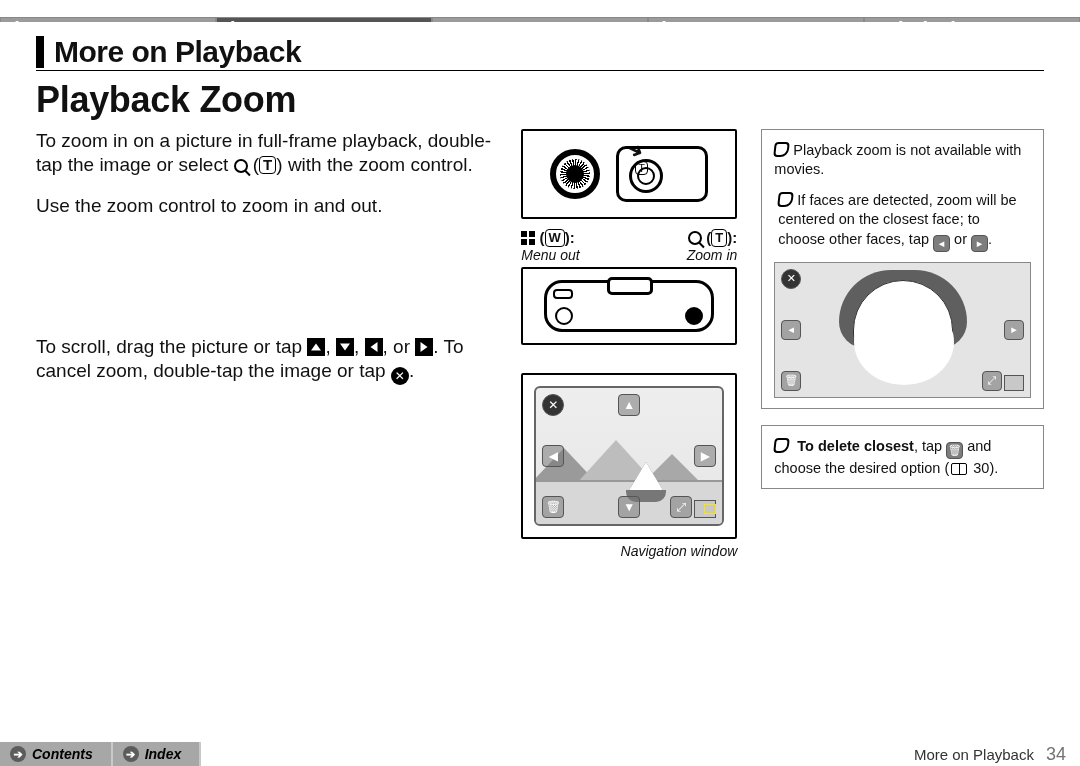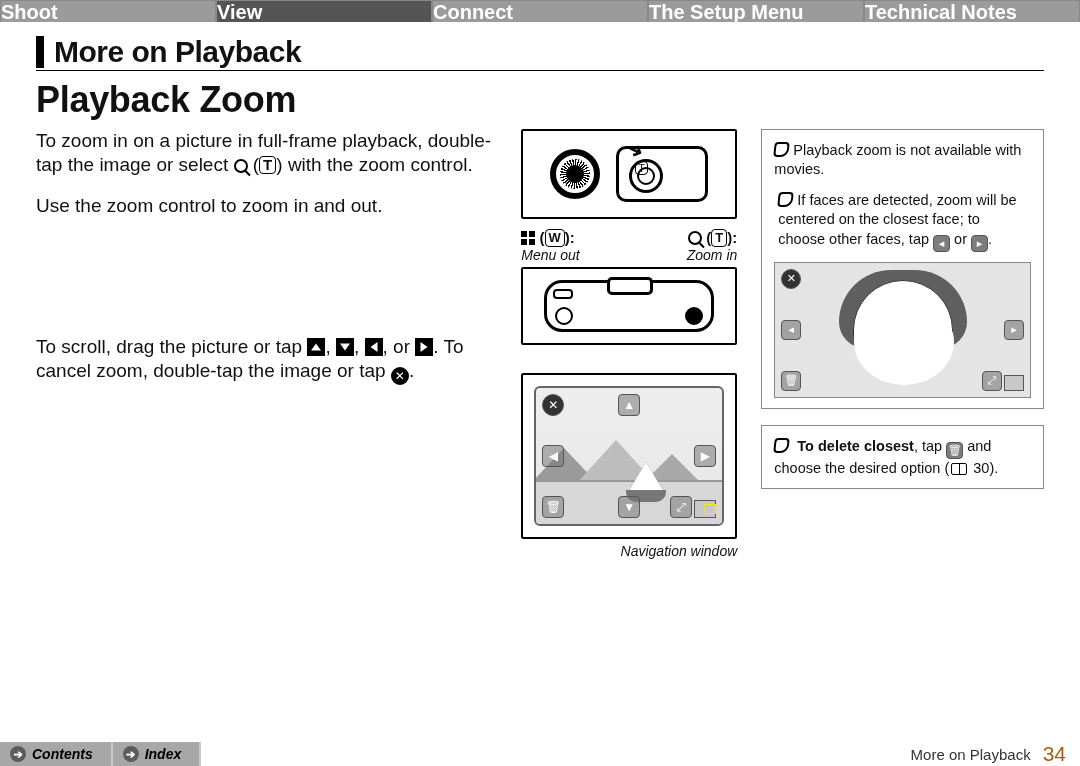--- a/index.html
+++ b/index.html
@@ -24,20 +24,21 @@
     flex: 1;
     border: 1px solid #888;
     border-bottom: none;
     background: var(--tab-inactive);
     color: #fff;
     font-weight: 700;
     font-size: 20px;
     text-align: left;
     line-height: 22px;
     font-style: normal;
+    margin-top: 17px;
   }
   .tab.active { background: var(--tab-active); }
 
   .page { padding: 0 36px; }
 
   .h1 {
     font-size: 30px; font-weight: 800; letter-spacing: -0.5px;
     border-left: 8px solid #000; padding-left: 10px; margin: 14px 0 0;
     line-height: 1.05;
   }
@@ -136,21 +137,21 @@
     linear-gradient(#000,#000) 0 8px/6px 6px no-repeat,
     linear-gradient(#000,#000) 8px 8px/6px 6px no-repeat; }
   .Tbox { display:inline-block; border:1.6px solid #000; border-radius:4px; padding:0 3px; font-weight:800; font-size:15px; line-height:16px; vertical-align:1px; }
 
   
   .footer { position:absolute; left:0; right:0; bottom:0; height:24px; display:flex; align-items:stretch; }
   .fbtn { background:#a7a7a7; color:#000; font-weight:700; font-style:italic; font-size:14px; display:flex; align-items:center; padding:0 18px 0 10px; border-right:2px solid #c9c9c9; gap:6px; }
   .fbtn .arrow-c { width:16px; height:16px; border-radius:50%; background:#5c5c5c; color:#fff; display:inline-flex; align-items:center; justify-content:center; font-size:11px; font-style:normal; }
   .fspacer { flex:1; }
   .floc { font-size:15px; color:#333; display:flex; align-items:center; padding-right:14px; gap:12px; }
-  .pnum { font-size:21px; color:#a16207; }
+  .pnum { font-size:18px; color:#737373; }
 </style>
 </head>
 <body>
 
 <div class="tabbar">
   <div class="tab">Shoot</div>
   <div class="tab active">View</div>
   <div class="tab">Connect</div>
   <div class="tab">The Setup Menu</div>
   <div class="tab">Technical Notes</div>

